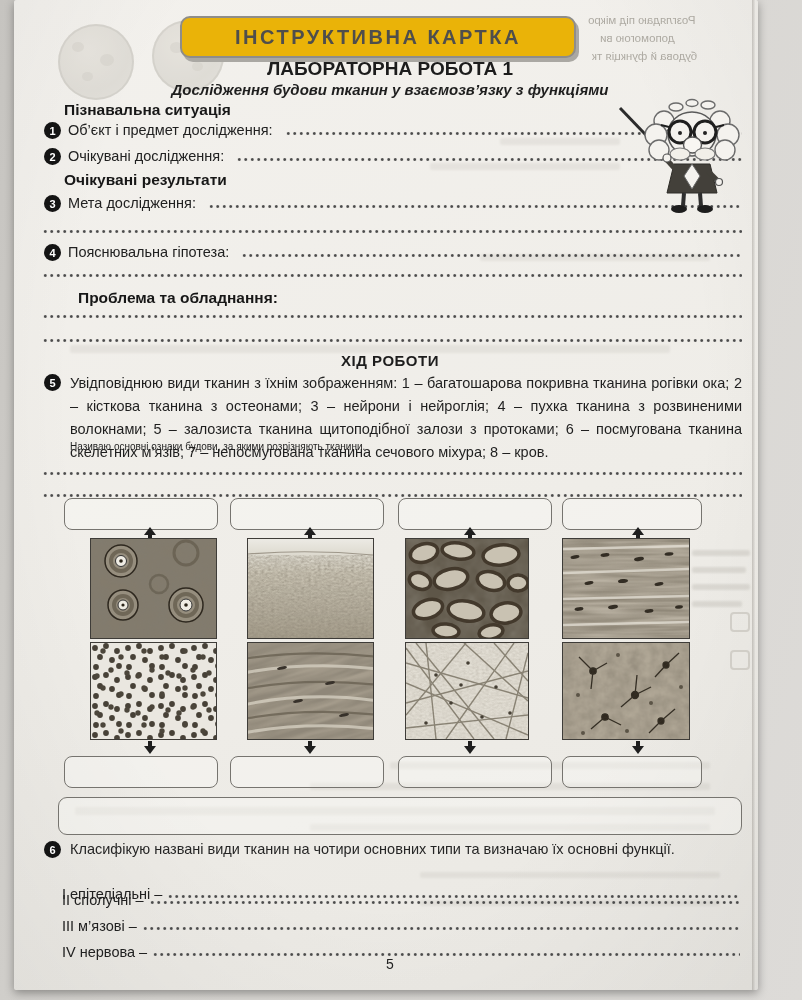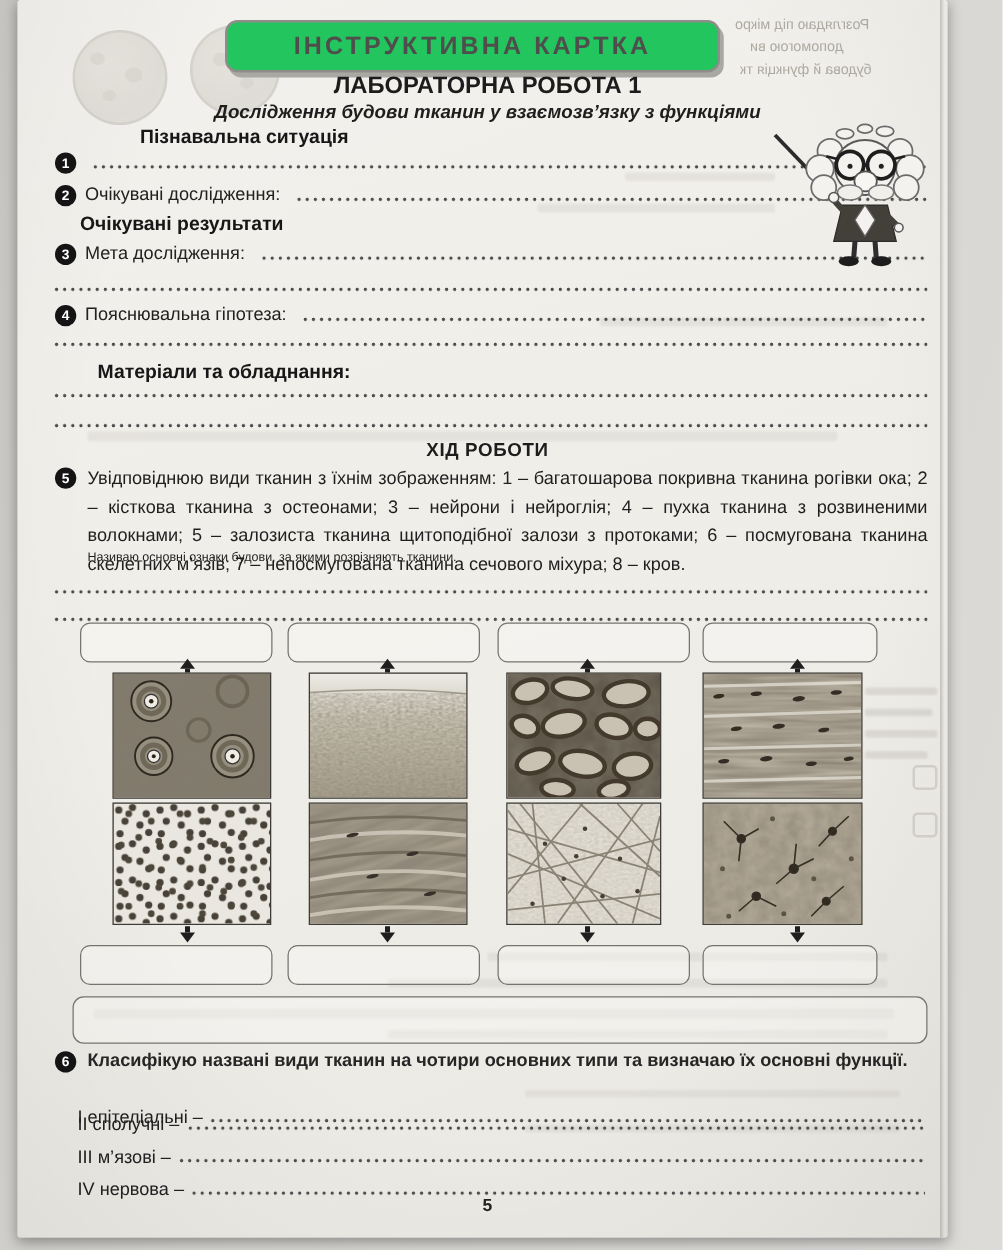--- a/index.html
+++ b/index.html
@@ -7,23 +7,23 @@
        font-family:"Liberation Sans","DejaVu Sans",sans-serif;color:#262626;
        background:linear-gradient(105deg,#c6c4c0 0%,#d6d4d0 40%,#dddbd8 100%);}
   .page{position:absolute;left:14px;top:0;width:744px;height:990px;
         background:linear-gradient(160deg,#f3f1ed 0%,#efede8 55%,#eae8e3 100%);
         box-shadow:0 3px 10px rgba(0,0,0,.35);border-radius:2px;}
   .page::after{content:"";position:absolute;inset:0;pointer-events:none;
         background:radial-gradient(ellipse at 50% 40%,rgba(0,0,0,0) 60%,rgba(0,0,0,.05) 100%);}
   .fold{position:absolute;left:752px;top:0;width:3px;height:990px;
         background:linear-gradient(to right,rgba(120,115,108,.35),rgba(200,198,194,.2));}
   
-  .abs{position:absolute;font-weight:bold;}
+  .abs{position:absolute;}
   .banner{position:absolute;left:180px;top:16px;width:392px;height:38px;
-          background:#22c55e;border:2px solid #8f8d89;border-radius:10px;
+          background:#eab308;border:2px solid #8f8d89;border-radius:10px;
           box-shadow:3px 4px 0 #aaa8a3;display:flex;align-items:center;justify-content:center;}
   .banner span{font-size:20px;font-weight:800;letter-spacing:2.5px;color:#4f4e4c;}
   .title{left:40px;top:58px;width:700px;text-align:center;font-size:19px;font-weight:800;color:#1c1c1c;}
   .subtitle{left:30px;top:81px;width:720px;text-align:center;font-size:15px;font-weight:700;font-style:italic;color:#1e1e1e;}
   .h-bold{font-size:15.5px;font-weight:800;color:#171717;}
   .proc-head{left:40px;top:352px;width:700px;text-align:center;font-size:15px;font-weight:700;letter-spacing:.5px;color:#1d1d1d;}
   
   .item-row{position:absolute;left:44px;width:698px;display:flex;align-items:flex-start;gap:7px;}
   .nbadge{flex:0 0 17px;width:17px;height:17px;border-radius:50%;background:#141414;color:#fff;
           font-size:11px;font-weight:700;display:inline-flex;align-items:center;justify-content:center;margin-top:0;}
@@ -135,24 +135,25 @@
     <circle cx="55" cy="66" r="4" fill="#f4f2ee" stroke="#555" stroke-width="1.2"></circle>
     <line x1="96" y1="79" x2="106" y2="89" stroke="#43403a" stroke-width="5"></line>
     <circle cx="107" cy="90" r="3.5" fill="#f4f2ee" stroke="#555" stroke-width="1.2"></circle>
     <line x1="72" y1="101" x2="71" y2="114" stroke="#2e2e2e" stroke-width="4"></line>
     <line x1="88" y1="101" x2="89" y2="114" stroke="#2e2e2e" stroke-width="4"></line>
     <ellipse cx="67" cy="117" rx="8" ry="4" fill="#1d1d1d"></ellipse>
     <ellipse cx="93" cy="117" rx="8" ry="4" fill="#1d1d1d"></ellipse>
   </svg>
 </div>
 
-<div class="abs h-bold" style="left:64px;top:101px;margin-left:48px;">Пізнавальна ситуація</div>
+<div class="abs h-bold" style="left:64px;top:101px;">Пізнавальна ситуація</div>
 
 <div class="item-row" style="top:122px;">
   <span class="nbadge">1</span>
+  <span class="ilabel">Об’єкт і предмет дослідження:</span>
   <span class="dots"></span>
 </div>
 <div class="item-row" style="top:148px;">
   <span class="nbadge">2</span>
   <span class="ilabel">Очікувані дослідження:</span>
   <span class="dots"></span>
 </div>
 
 <div class="abs h-bold" style="left:64px;top:171px;">Очікувані результати</div>
 
@@ -163,21 +164,21 @@
 </div>
 <div class="dotline" style="top:229px;"></div>
 
 <div class="item-row" style="top:244px;">
   <span class="nbadge">4</span>
   <span class="ilabel">Пояснювальна гіпотеза:</span>
   <span class="dots"></span>
 </div>
 <div class="dotline" style="top:273px;"></div>
 
-<div class="abs h-bold" style="left:78px;top:289px;">Матеріали та обладнання:</div>
+<div class="abs h-bold" style="left:78px;top:289px;">Проблема та обладнання:</div>
 <div class="dotline" style="top:314px;"></div>
 <div class="dotline" style="top:338px;"></div>
 
 <div class="abs proc-head">ХІД РОБОТИ</div>
 
 <span class="nbadge abs" style="left:44px;top:374px;">5</span>
 <div class="p5">
   <span>Увідповіднюю види тканин з їхнім зображенням: </span><span class="it">1 – багатошарова покривна тканина рогівки ока; 2 – кісткова тканина з остеонами; 3 – нейрони і нейроглія; 4 – пухка тканина з розвиненими волокнами; 5 – залозиста тканина щитоподібної залози з протоками; 6 – посмугована тканина скелетних м’язів; 7 – непосмугована тканина сечового міхура; 8 – кров.</span>
 </div>
 <div class="p5follow">Називаю основні ознаки будови, за якими розрізняють тканини.</div>

